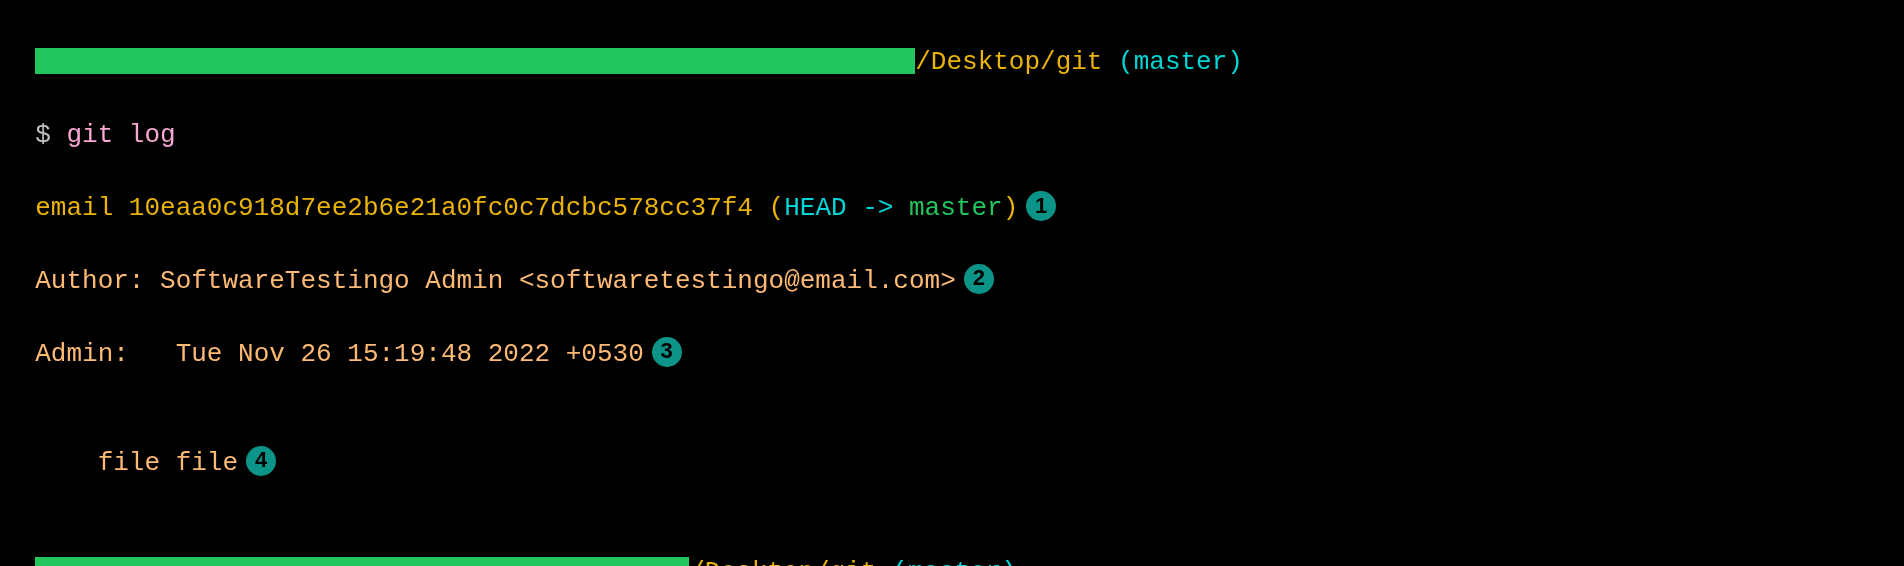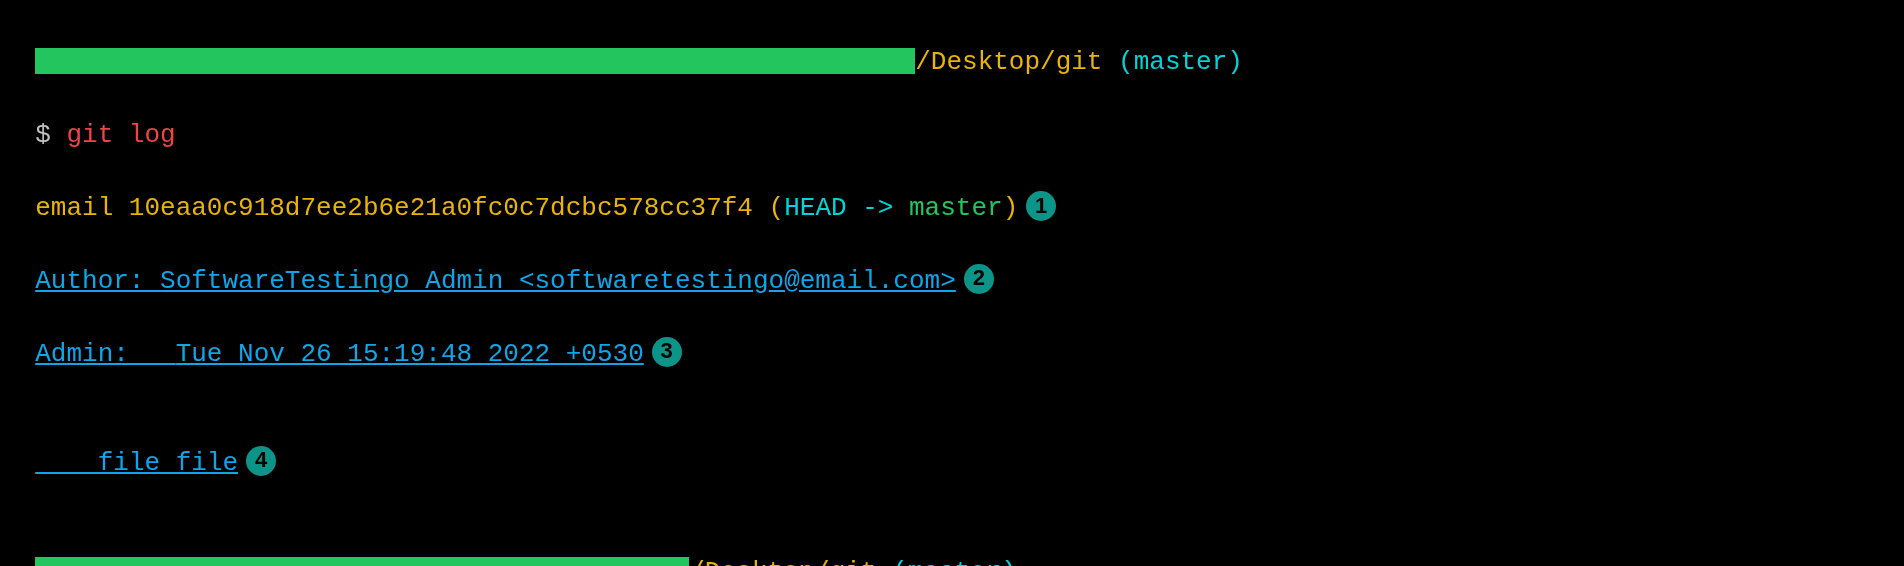--- a/index.html
+++ b/index.html
@@ -39,25 +39,24 @@
     .yellow {
       color: #eab308;
     }
     .cyan {
       color: #00d4d4;
     }
     .green {
       color: #22c55e;
     }
     .white {
-      color: #0ea5e9;
-      text-decoration: underline;
+      color: #fdba74;
     }
     .gray {
-      color: #ef4444;
+      color: #f9a8d4;
     }
     .badge {
       display: inline-flex;
       align-items: center;
       justify-content: center;
       width: 30px;
       height: 30px;
       border-radius: 50%;
       background: #0d9488;
       color: #000000;

